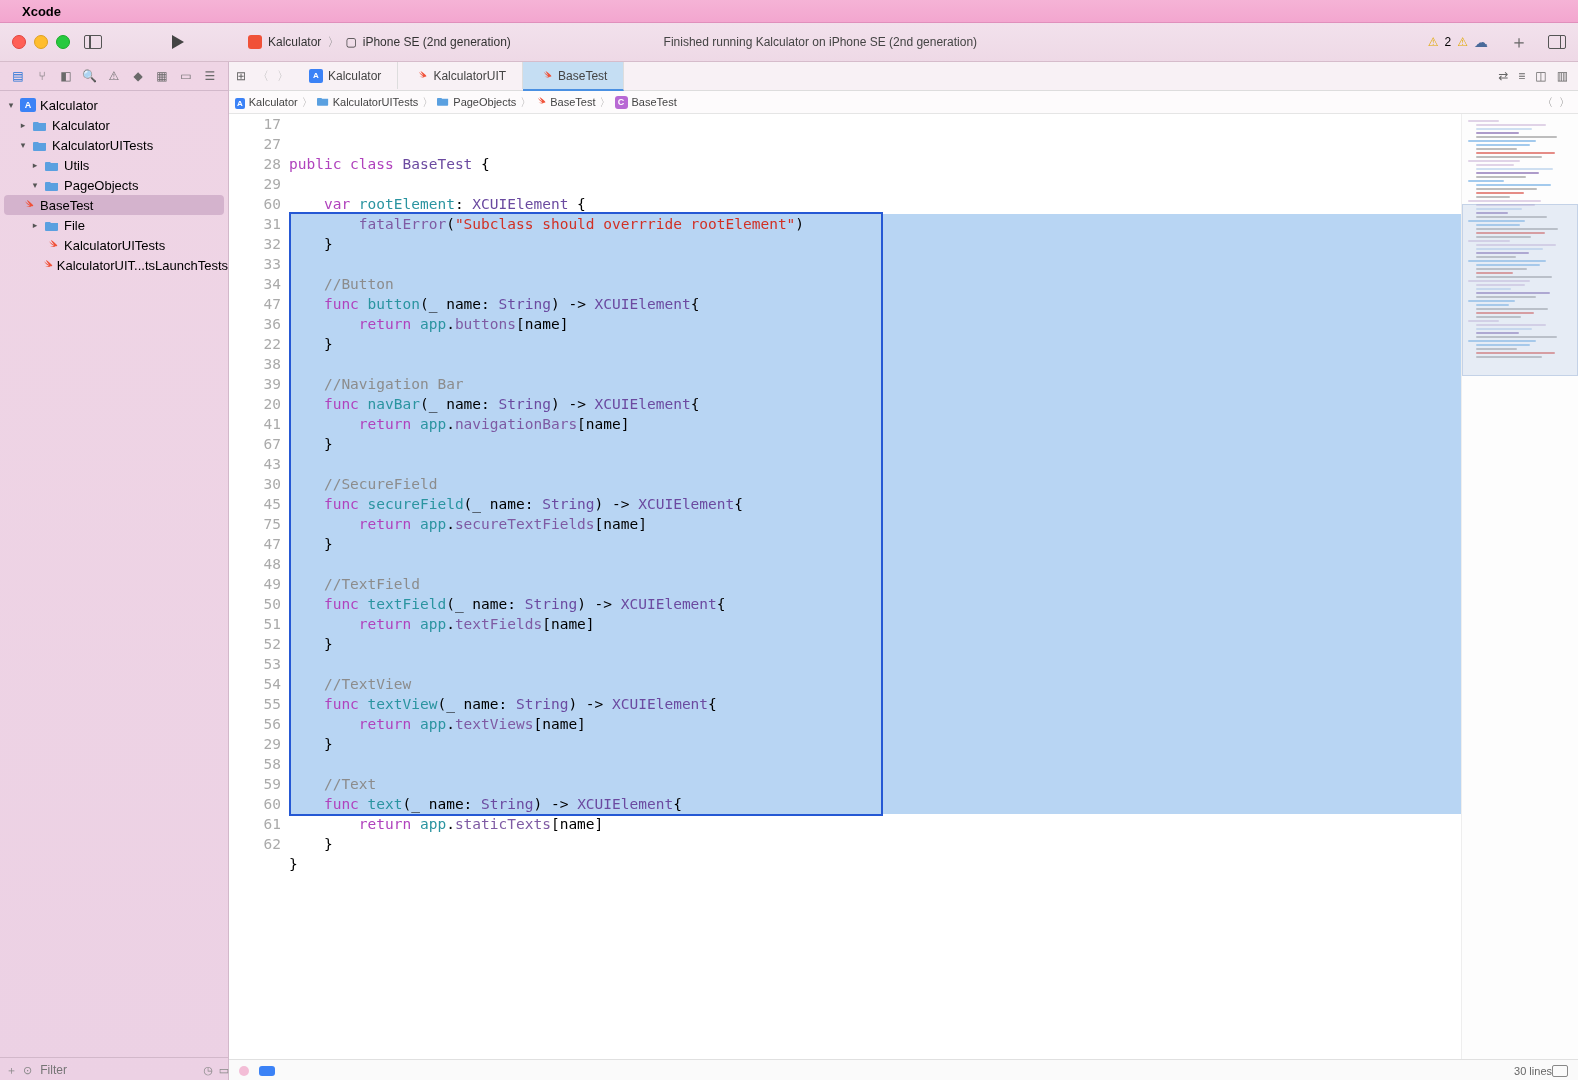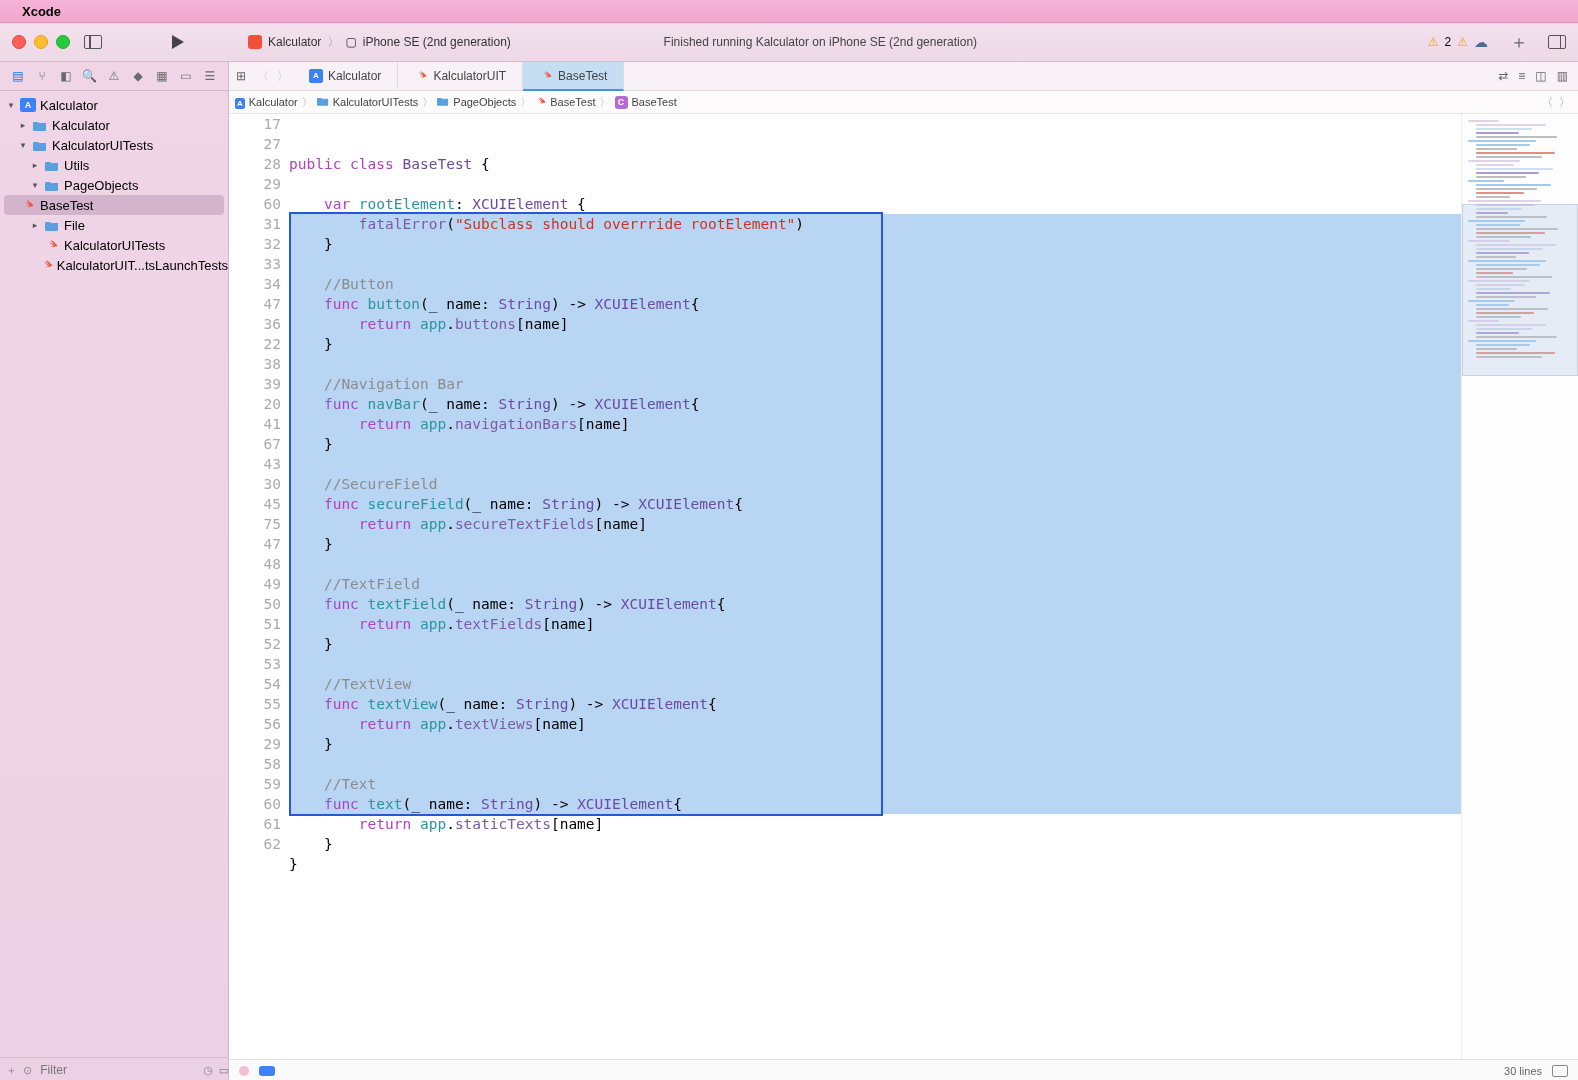--- a/index.html
+++ b/index.html
@@ -70,21 +70,21 @@
   .fn{color:#2a94a0}
   .str{color:#d13024}
   .cmt{color:#8c8c8c}
   .call{color:#7e5aa3}
   .minimap{width:116px;background:#fdfdfd;border-left:1px solid #eee;position:relative;overflow:hidden}
   .mini-content{position:absolute;top:6px;left:6px;right:6px}
   .mini-line{height:2px;margin-bottom:2px;border-radius:1px}
   .mini-view{position:absolute;left:0;right:0;background:rgba(180,200,230,.3);border:1px solid rgba(120,150,200,.3)}
   .statusbar{height:22px;border-top:1px solid #e0e0e0;display:flex;align-items:center;font-size:11px;padding:0 10px;color:#666;background:#fafafa}
   .statusbar .pill{width:10px;height:10px;border-radius:50%;margin-right:10px}
-  .statusbar .right{margin-left:auto;display:flex;align-items:flex-end;gap:10px}
+  .statusbar .right{margin-left:auto;display:flex;align-items:flex-end;}
   .sb-icon{width:14px;height:10px;border:1px solid #888;border-radius:2px}
 </style>
 </head>
 <body>
 
 <div class="menubar">
   <span class="apple"></span>
   <span class="app">Xcode</span>
 </div>
 

